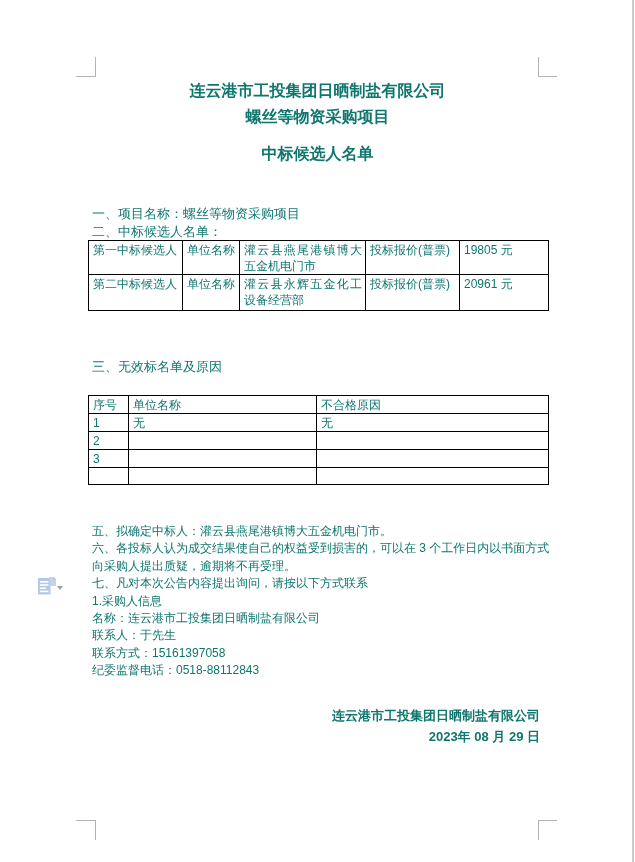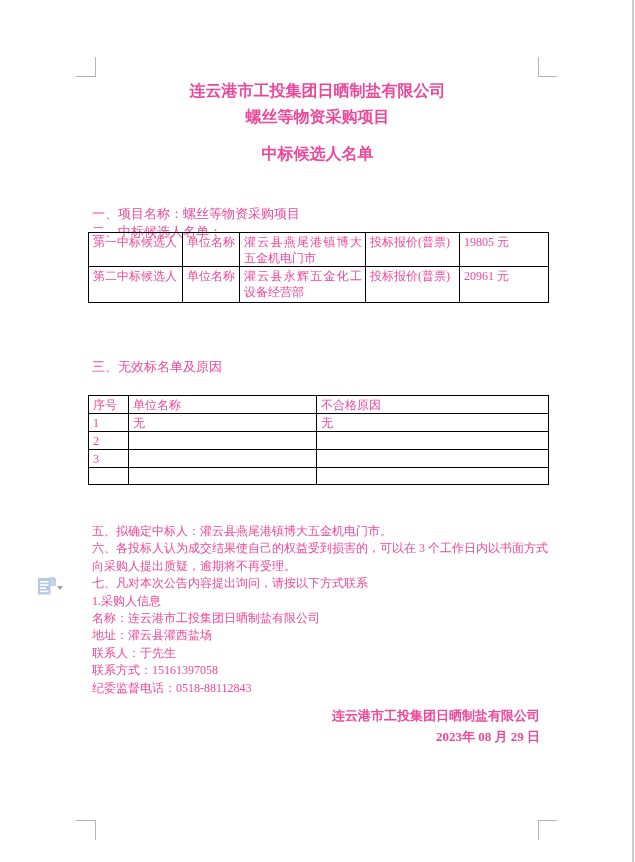--- a/index.html
+++ b/index.html
@@ -1,29 +1,29 @@
 <!DOCTYPE html>
 <html><head>
 <meta charset="utf-8">
 <style>
   html,body{margin:0;padding:0;background:#fff;}
   .page{
     position:relative;width:635px;height:862px;background:#ffffff;
-    font-family:Liberation Serif, serif;color:#ec4899;overflow:hidden;
+    font-family:Liberation Sans, sans-serif;color:#0f766e;overflow:hidden;
   }
   .mark{position:absolute;background:#b4b4b4;}
   .title{position:absolute;left:0;width:635px;text-align:center;
     font-weight:bold;font-size:16px;line-height:18px;}
   .t1{top:82px}.t2{top:108px}.t3{top:145px}
   .bline{position:absolute;left:92px;font-size:13px;line-height:15px;white-space:nowrap;}
   .l1{top:206px}.l2{top:224px}.l3{top:359px}
   table.tbl{position:absolute;left:88px;border-collapse:collapse;table-layout:fixed;}
   .tbl td{border:1px solid #000;font-size:12px;line-height:16px;
     padding:1px 3px 0 4px;vertical-align:top;overflow:hidden;}
-  .t-cand{top:232px;width:460px;}
+  .t-cand{top:240px;width:460px;}
   .t-cand tr{height:34px;}
   .t-cand tr:last-child{height:36px;}
   .company-cell{text-align:justify;text-justify:inter-character;margin-left:20px;}
   .t-inv{top:395px;width:460px;}
   .t-inv tr{height:17px;}
   .t-inv tr:first-child{height:15px;}
   .para{position:absolute;left:92px;top:523px;width:466px;font-size:12px;}
   .para > div{line-height:17.4px;}
   .signature{position:absolute;right:95px;top:706px;text-align:right;
     font-weight:bold;font-size:13px;line-height:20.5px;white-space:nowrap;}
@@ -116,21 +116,20 @@
     </tr>
   </tbody>
     </table>
 
   <div class="para">
     <div>五、拟确定中标人：灌云县燕尾港镇博大五金机电门市。</div>
     <div>六、各投标人认为成交结果使自己的权益受到损害的，可以在 3 个工作日内以书面方式向采购人提出质疑，逾期将不再受理。</div>
     <div>七、凡对本次公告内容提出询问，请按以下方式联系</div>
     <div>1.采购人信息</div>
     <div>名称：连云港市工投集团日晒制盐有限公司</div>
-    <div>地址：灌云县灌西盐场</div>
     <div>联系人：于先生</div>
     <div>联系方式：15161397058</div>
     <div>纪委监督电话：0518-88112843</div>
   </div>
 
   <div class="signature">
     <div>连云港市工投集团日晒制盐有限公司</div>
     <div>2023年 08 月 29 日</div>
   </div>
 

